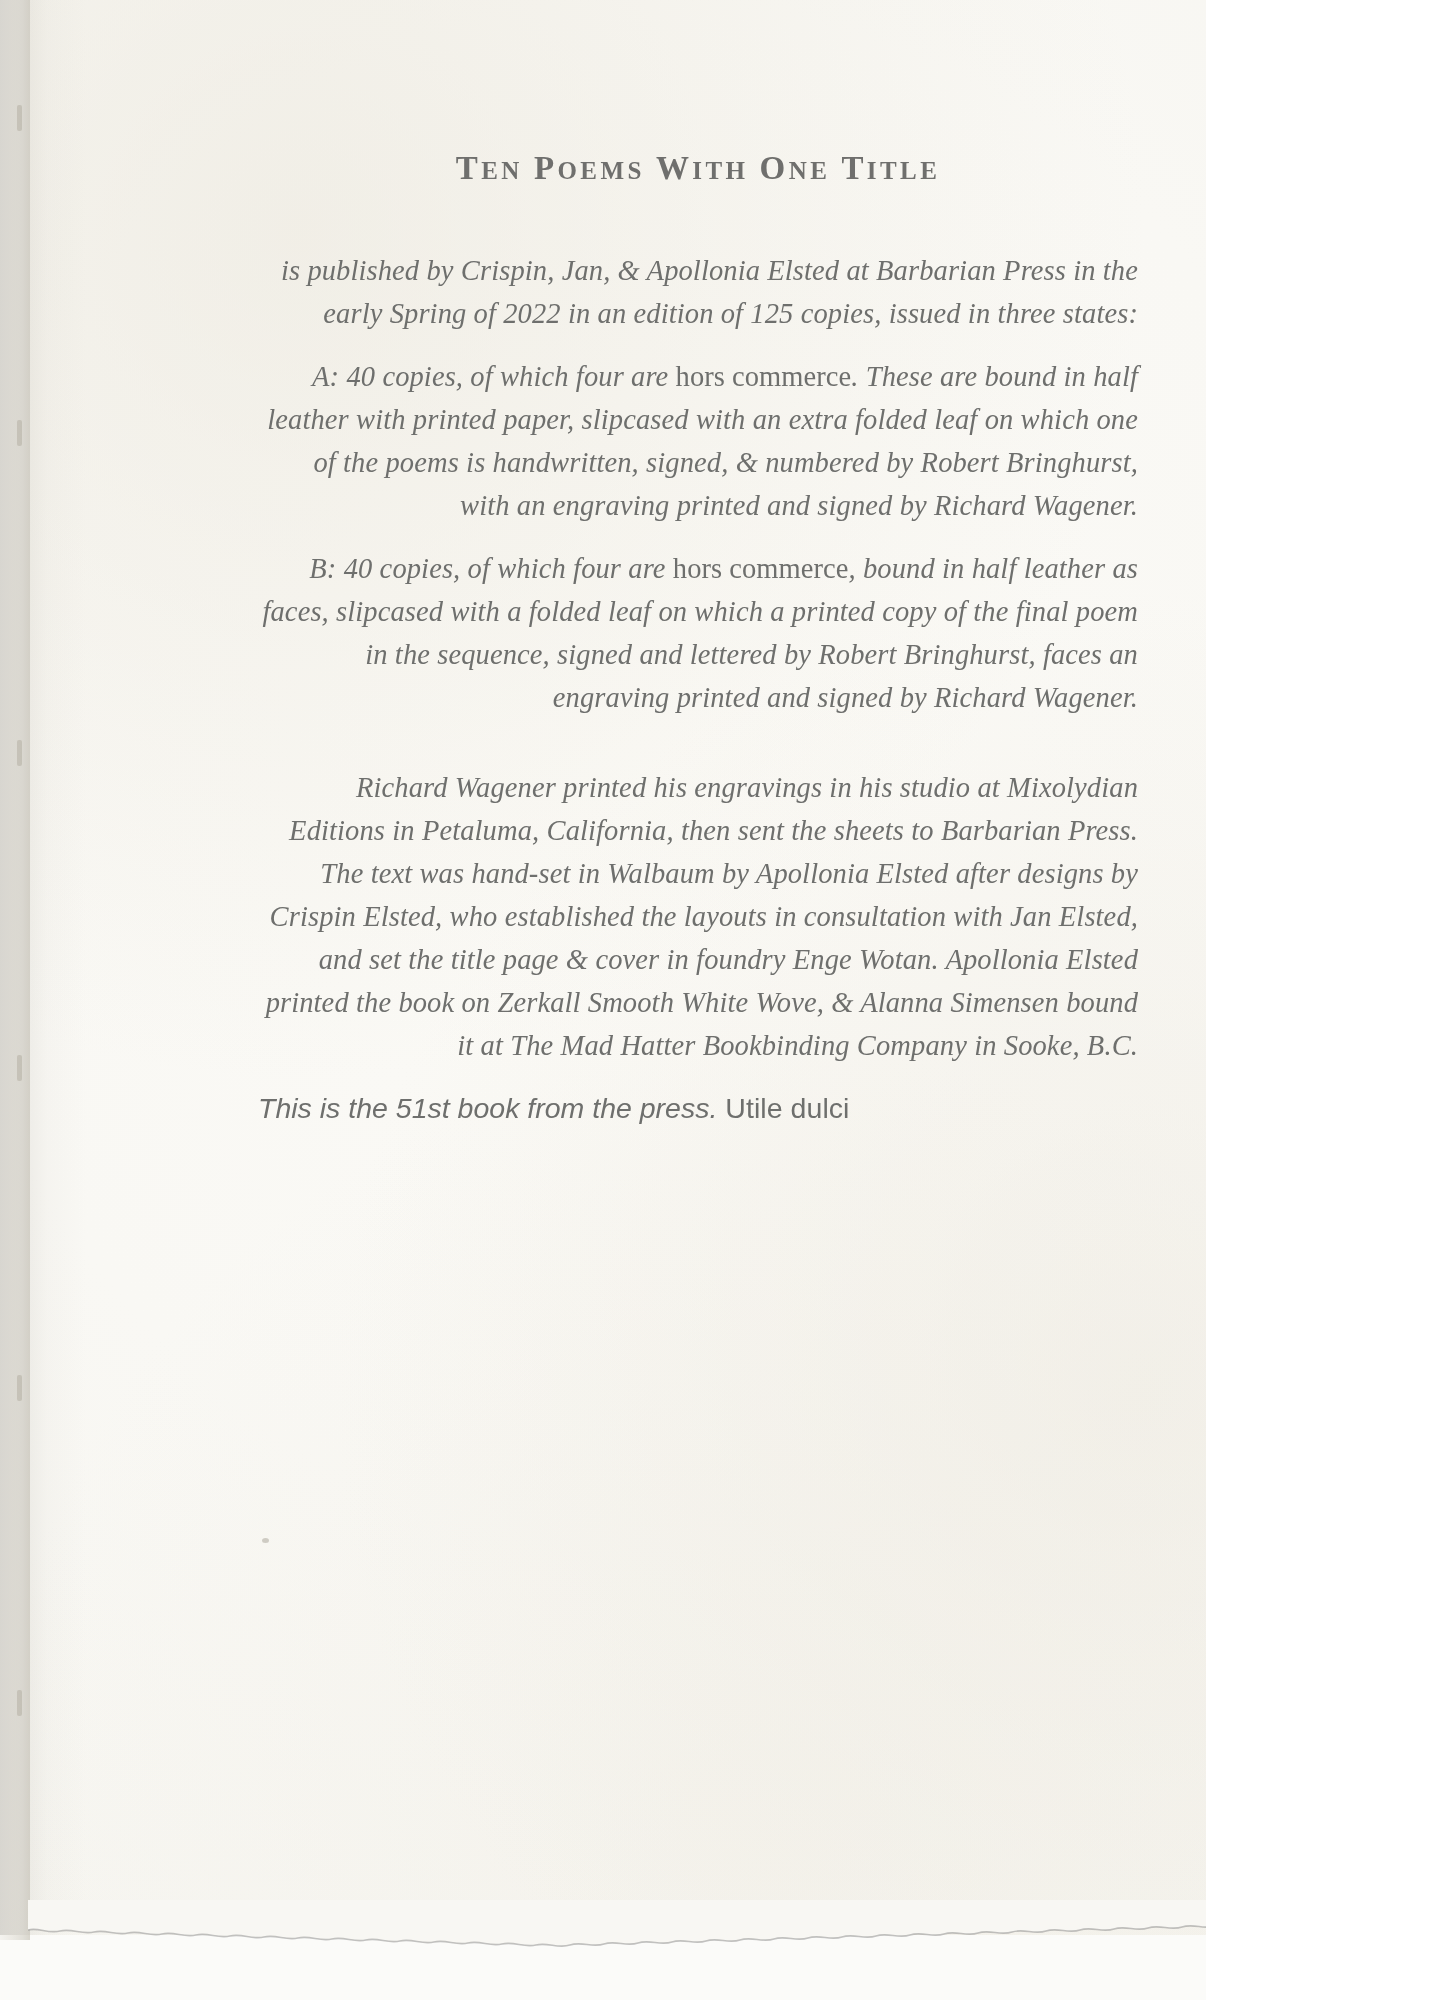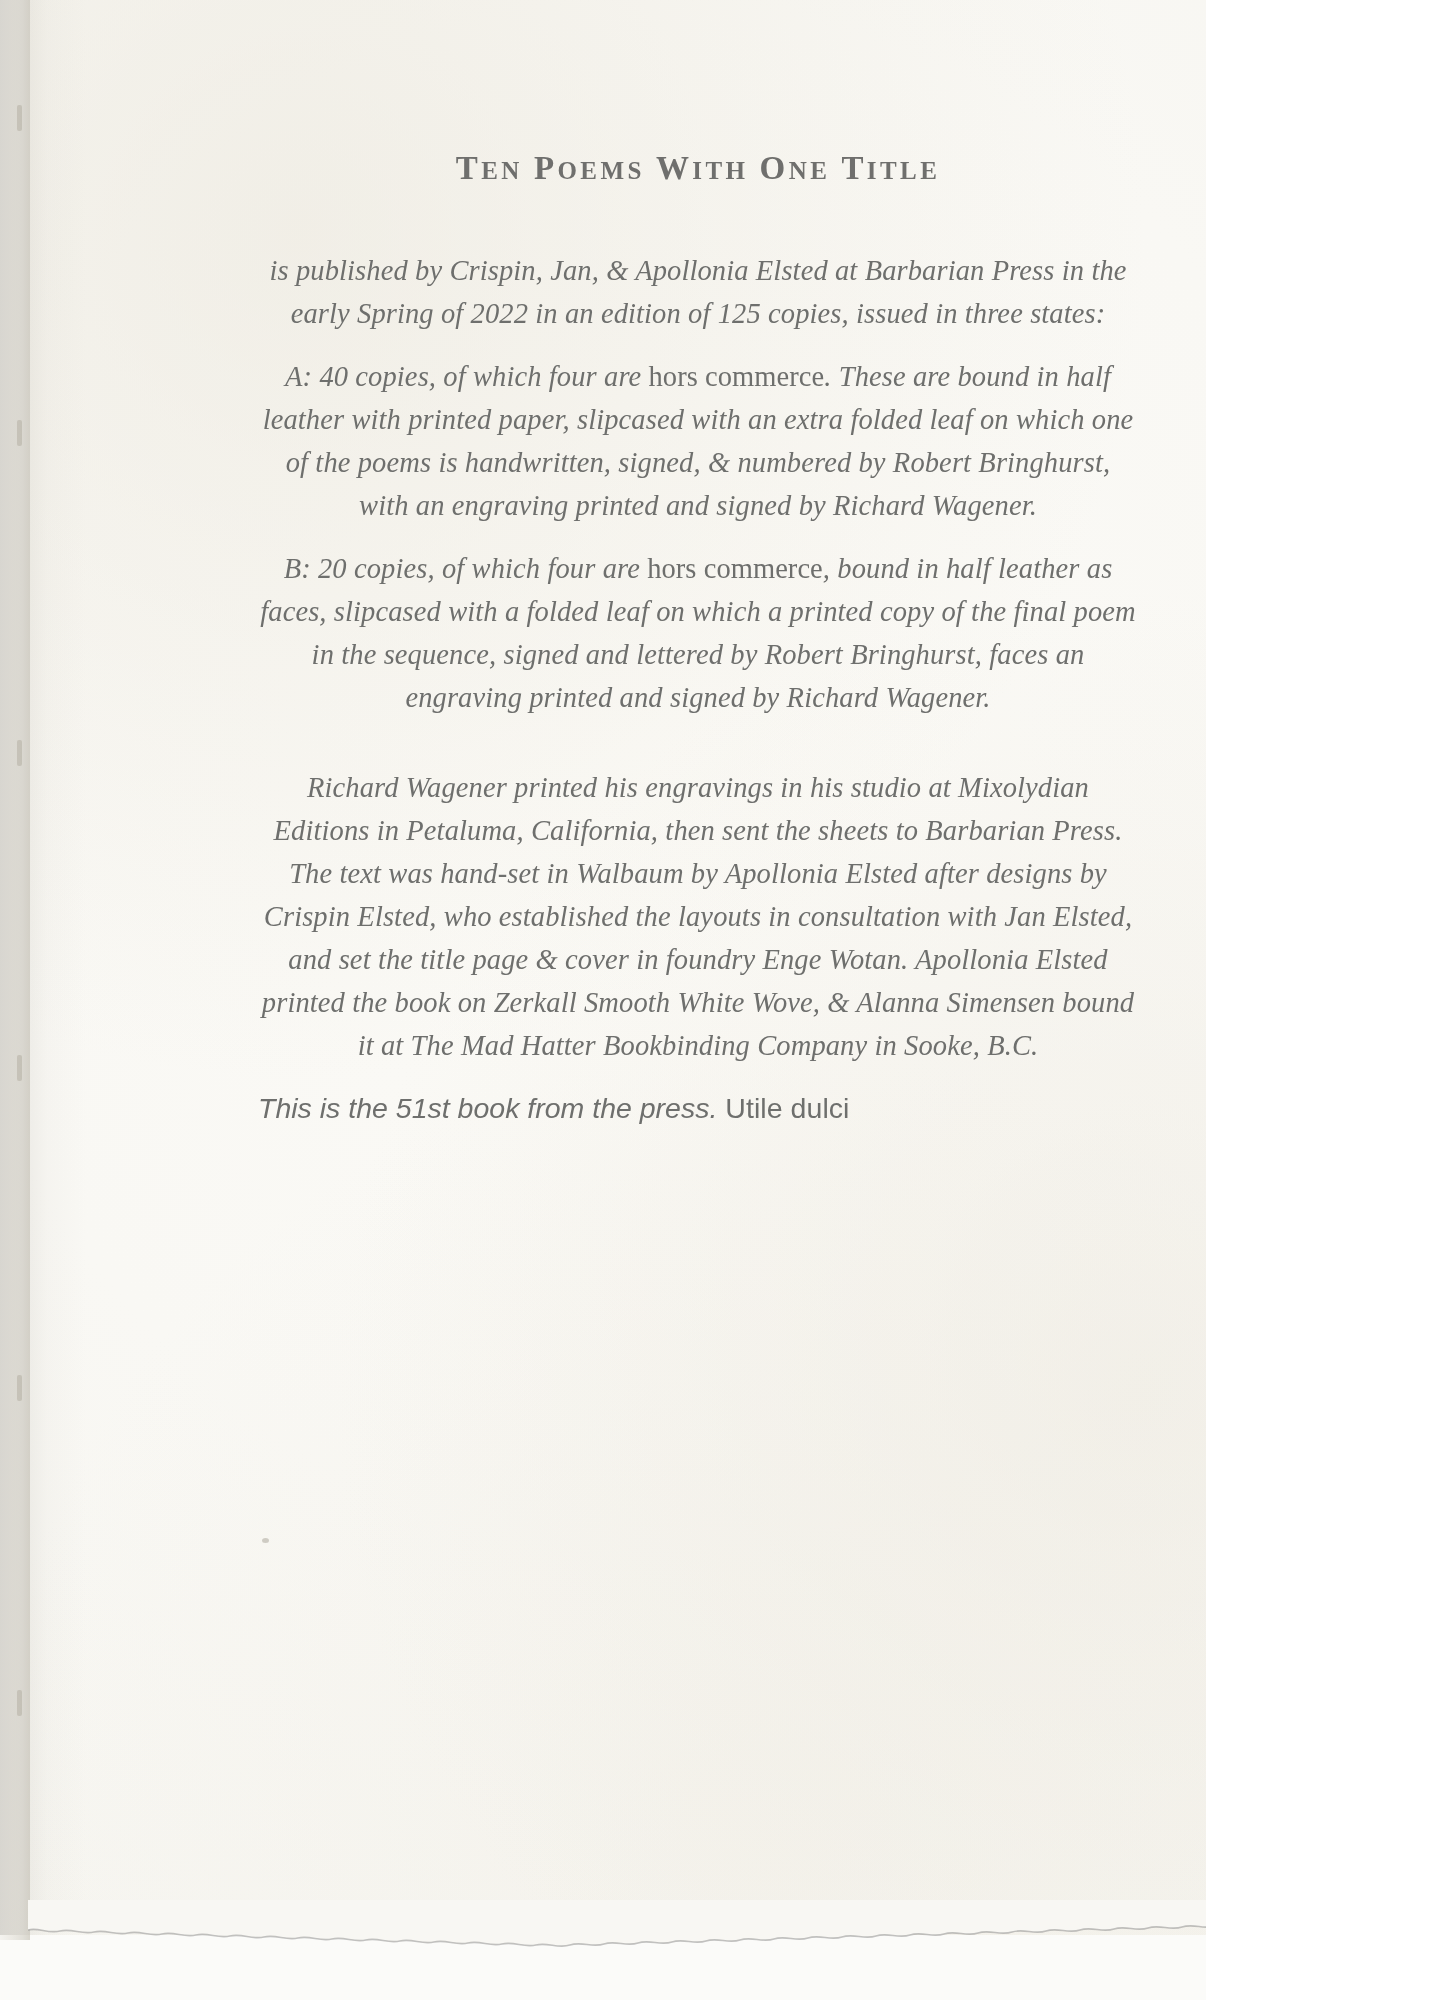--- a/index.html
+++ b/index.html
@@ -121,21 +121,21 @@
   .page-title .cap  { font-size: 33px; }
   .page-title .smc  { font-size: 25px; }
 
   .colophon-para {
     font-family: "Liberation Serif", serif;
     font-style: italic;
     font-size: 28.5px;
     line-height: 43px;
     color: #6e6f6d;
     margin: 0 0 20px 0;
-    text-align: center;
+    text-align: right;
     letter-spacing: 0.004em;
   }
 
   .colophon-para.gap-before { margin-top: 47px; }
 
   .roman {
     font-style: normal;
     color: #6e6f6d;
     letter-spacing: 0.002em;
   }
@@ -186,21 +186,21 @@
   <div class="type-area">
 
     <h1 class="page-title">
       <span class="cap">T</span><span class="smc">EN</span>&nbsp;<span class="cap">P</span><span class="smc">OEMS</span>&nbsp;<span class="cap">W</span><span class="smc">ITH</span>&nbsp;<span class="cap">O</span><span class="smc">NE</span>&nbsp;<span class="cap">T</span><span class="smc">ITLE</span>
     </h1>
 
     <p class="colophon-para">is published by Crispin, Jan, &amp; Apollonia Elsted at Barbarian Press in the early Spring of 2022 in an edition of 125 copies, issued in three states:</p>
 
     <p class="colophon-para"><span>A: 40 copies, of which four are </span><span class="roman">hors commerce</span><span>. These are bound in half leather with printed paper, slipcased with an extra folded leaf on which one of the poems is handwritten, signed, &amp; numbered by Robert Bringhurst, with an engraving printed and signed by Richard Wagener.</span></p>
 
-    <p class="colophon-para"><span>B: 20 copies, of which four are </span><span class="roman">hors commerce</span><span>, bound in half leather as faces, slipcased with a folded leaf on which a printed copy of the final poem in the sequence, signed and lettered by Robert Bringhurst, faces an engraving printed and signed by Richard Wagener.</span></p>
+    <p class="colophon-para"><span>B: 40 copies, of which four are </span><span class="roman">hors commerce</span><span>, bound in half leather as faces, slipcased with a folded leaf on which a printed copy of the final poem in the sequence, signed and lettered by Robert Bringhurst, faces an engraving printed and signed by Richard Wagener.</span></p>
 
 
     <p class="colophon-para gap-before">Richard Wagener printed his engravings in his studio at Mixolydian Editions in Petaluma, California, then sent the sheets to Barbarian Press. The text was hand-set in Walbaum by Apollonia Elsted after designs by Crispin Elsted, who established the layouts in consultation with Jan Elsted, and set the title page &amp; cover in foundry Enge Wotan. Apollonia Elsted printed the book on Zerkall Smooth White Wove, &amp; Alanna Simensen bound it at The Mad Hatter Bookbinding Company in Sooke, B.C.</p>
 
 
     <p class="final-line"><span>This is the 51st book from the press. </span><span class="roman">Utile dulci</span></p>
 
   </div>
 
   <div class="deckle-edge">

